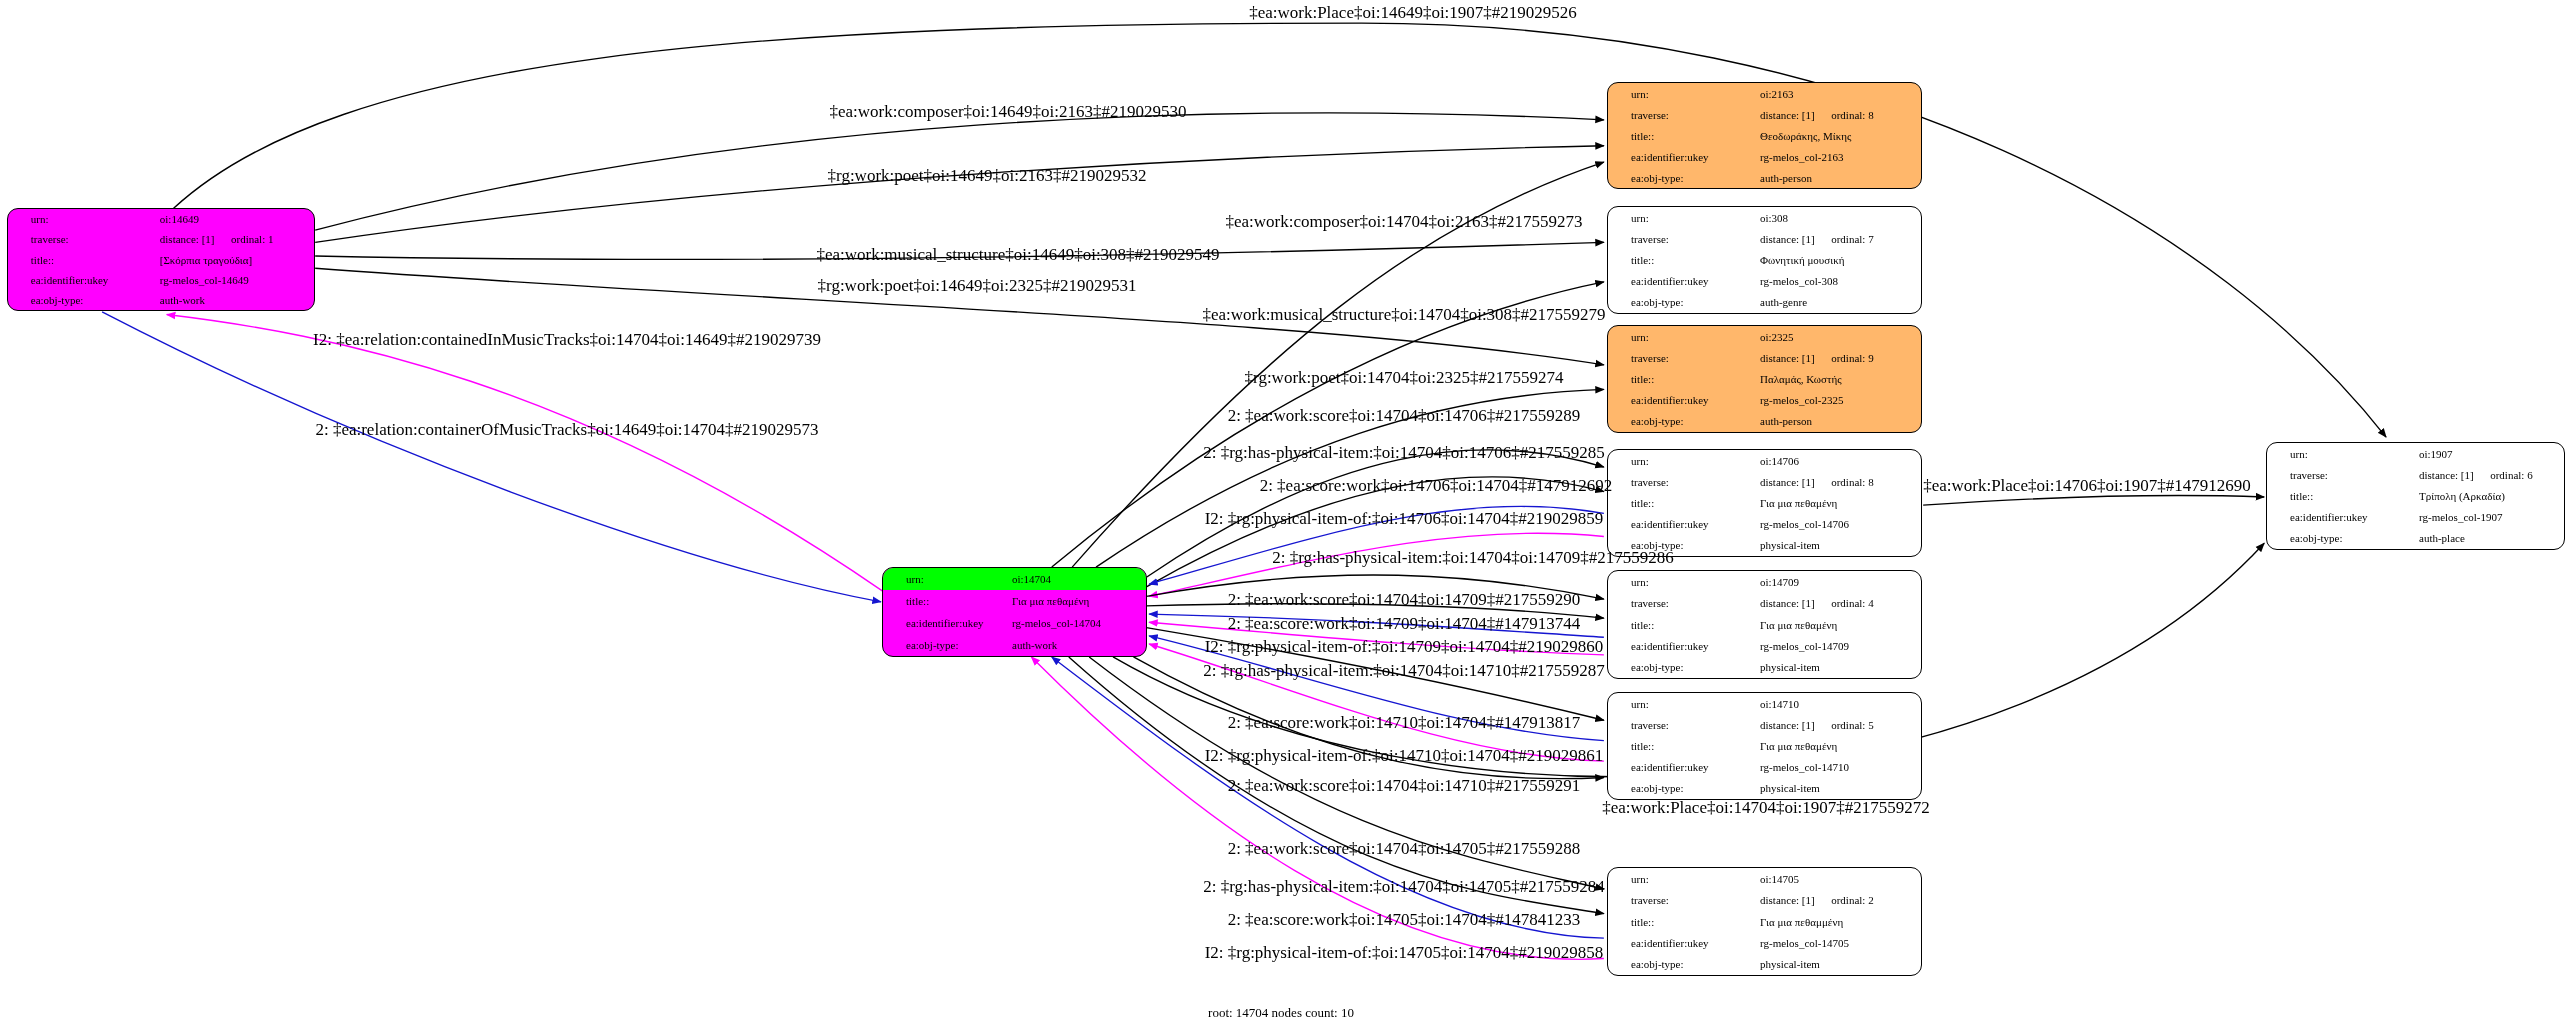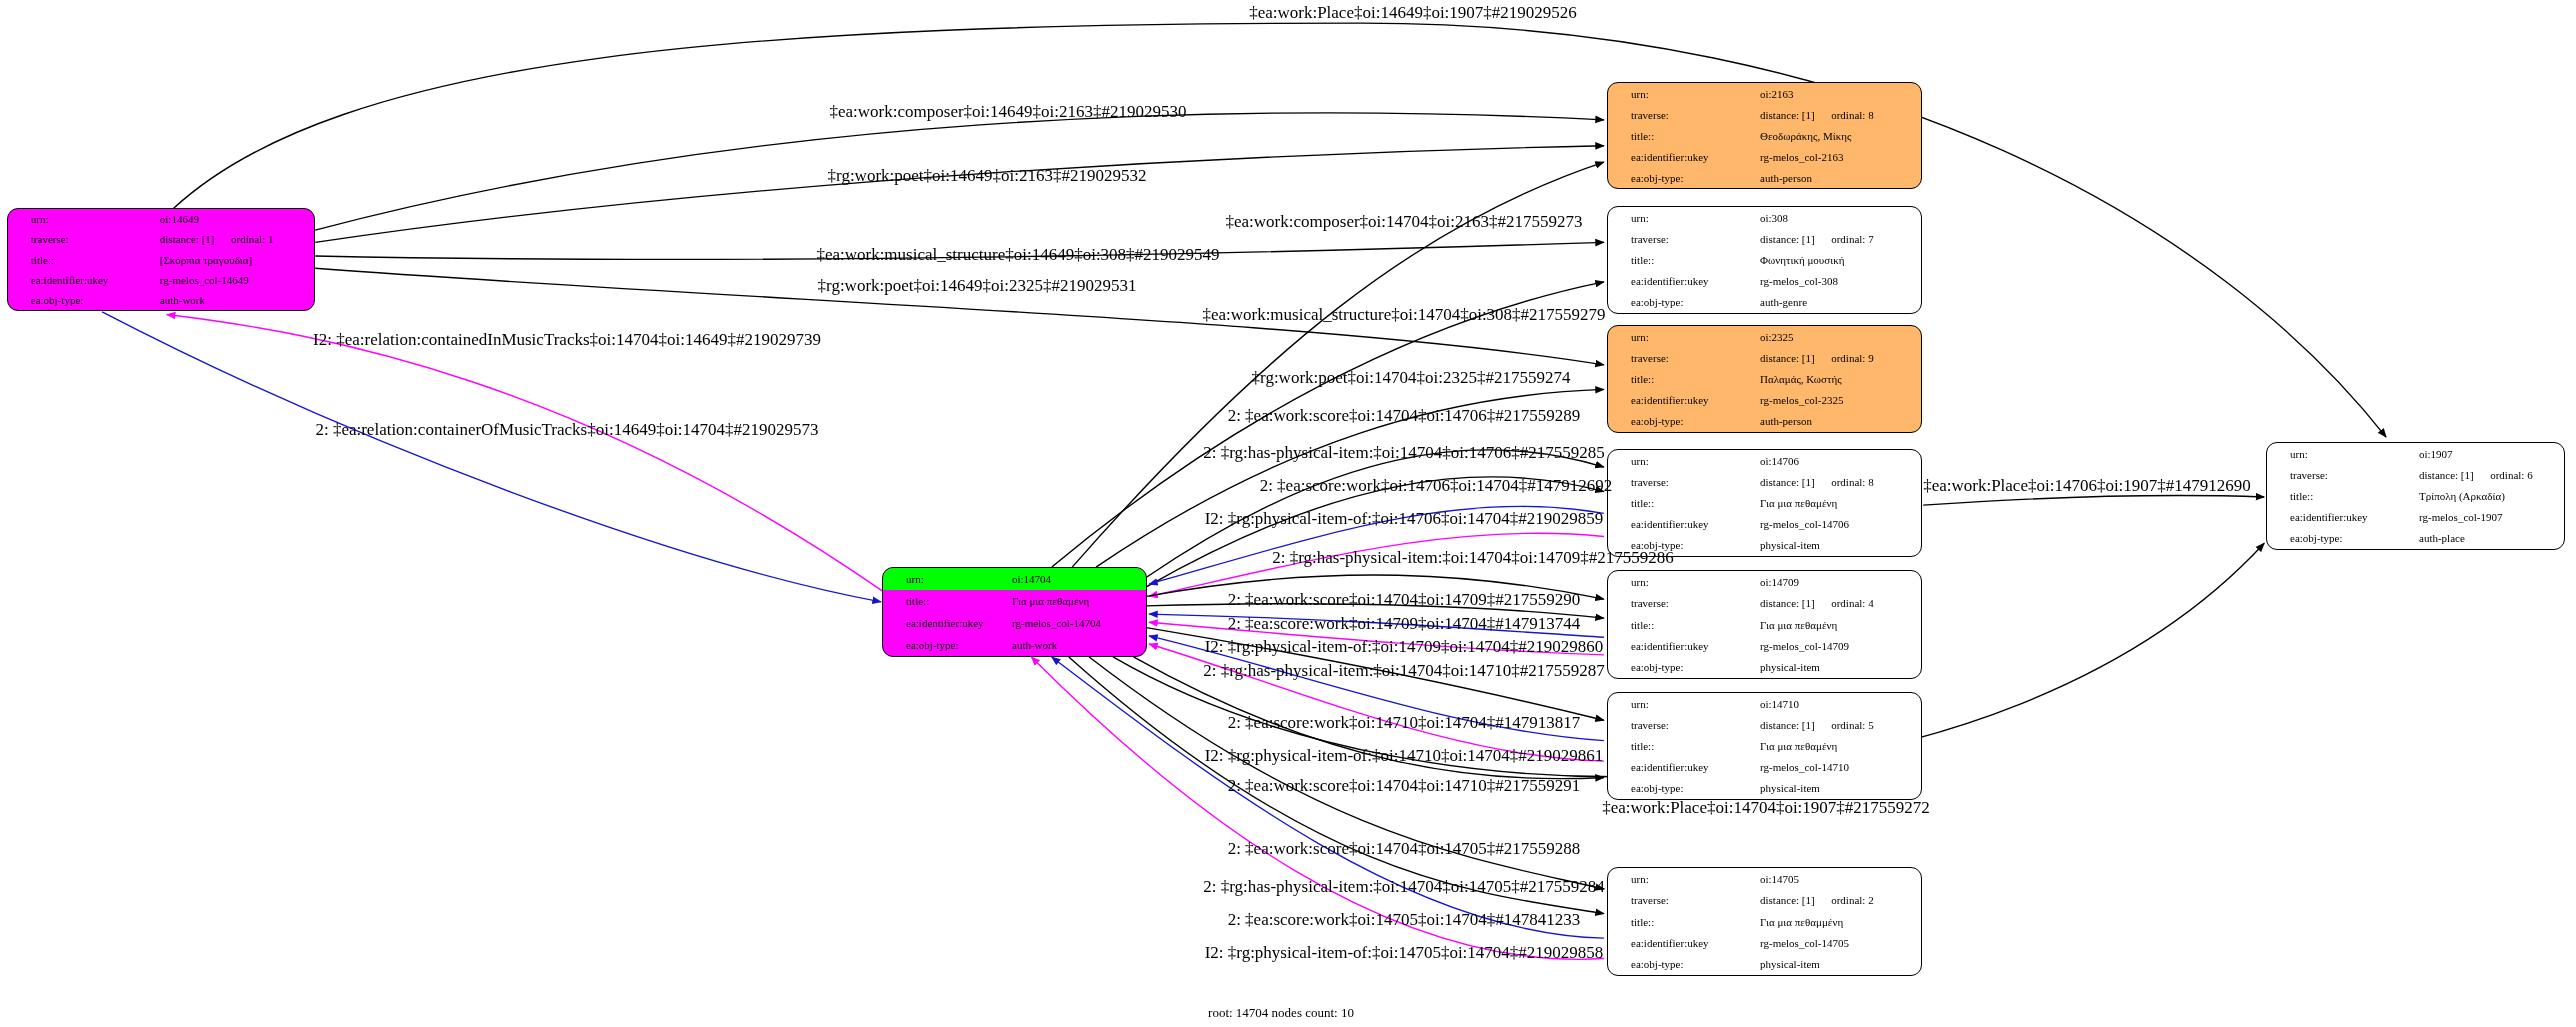--- a/index.html
+++ b/index.html
@@ -135,21 +135,21 @@
     </div>
   <div id="labels-layer">
       <div class="elabel" style="left: 1413px; top: 13px;">‡ea:work:Place‡oi:14649‡oi:1907‡#219029526</div>
       <div class="elabel" style="left: 1008px; top: 112px;">‡ea:work:composer‡oi:14649‡oi:2163‡#219029530</div>
       <div class="elabel" style="left: 987px; top: 176px;">‡rg:work:poet‡oi:14649‡oi:2163‡#219029532</div>
       <div class="elabel" style="left: 1404px; top: 222px;">‡ea:work:composer‡oi:14704‡oi:2163‡#217559273</div>
       <div class="elabel" style="left: 1018px; top: 255px;">‡ea:work:musical_structure‡oi:14649‡oi:308‡#219029549</div>
       <div class="elabel" style="left: 977px; top: 286px;">‡rg:work:poet‡oi:14649‡oi:2325‡#219029531</div>
       <div class="elabel" style="left: 1404px; top: 315px;">‡ea:work:musical_structure‡oi:14704‡oi:308‡#217559279</div>
       <div class="elabel" style="left: 567px; top: 340px;">I2: ‡ea:relation:containedInMusicTracks‡oi:14704‡oi:14649‡#219029739</div>
-      <div class="elabel" style="left: 1404px; top: 378px; margin-left: 7px;">‡rg:work:poet‡oi:14704‡oi:2325‡#217559274</div>
+      <div class="elabel" style="left: 1404px; top: 378px;">‡rg:work:poet‡oi:14704‡oi:2325‡#217559274</div>
       <div class="elabel" style="left: 1404px; top: 416px;">2: ‡ea:work:score‡oi:14704‡oi:14706‡#217559289</div>
       <div class="elabel" style="left: 567px; top: 430px;">2: ‡ea:relation:containerOfMusicTracks‡oi:14649‡oi:14704‡#219029573</div>
       <div class="elabel" style="left: 1404px; top: 453px;">2: ‡rg:has-physical-item:‡oi:14704‡oi:14706‡#217559285</div>
       <div class="elabel" style="left: 1436px; top: 486px;">2: ‡ea:score:work‡oi:14706‡oi:14704‡#147912692</div>
       <div class="elabel" style="left: 1404px; top: 519px;">I2: ‡rg:physical-item-of:‡oi:14706‡oi:14704‡#219029859</div>
       <div class="elabel" style="left: 1473px; top: 558px;">2: ‡rg:has-physical-item:‡oi:14704‡oi:14709‡#217559286</div>
       <div class="elabel" style="left: 1404px; top: 600px;">2: ‡ea:work:score‡oi:14704‡oi:14709‡#217559290</div>
       <div class="elabel" style="left: 1404px; top: 624px;">2: ‡ea:score:work‡oi:14709‡oi:14704‡#147913744</div>
       <div class="elabel" style="left: 1404px; top: 647px;">I2: ‡rg:physical-item-of:‡oi:14709‡oi:14704‡#219029860</div>
       <div class="elabel" style="left: 1404px; top: 671px;">2: ‡rg:has-physical-item:‡oi:14704‡oi:14710‡#217559287</div>

